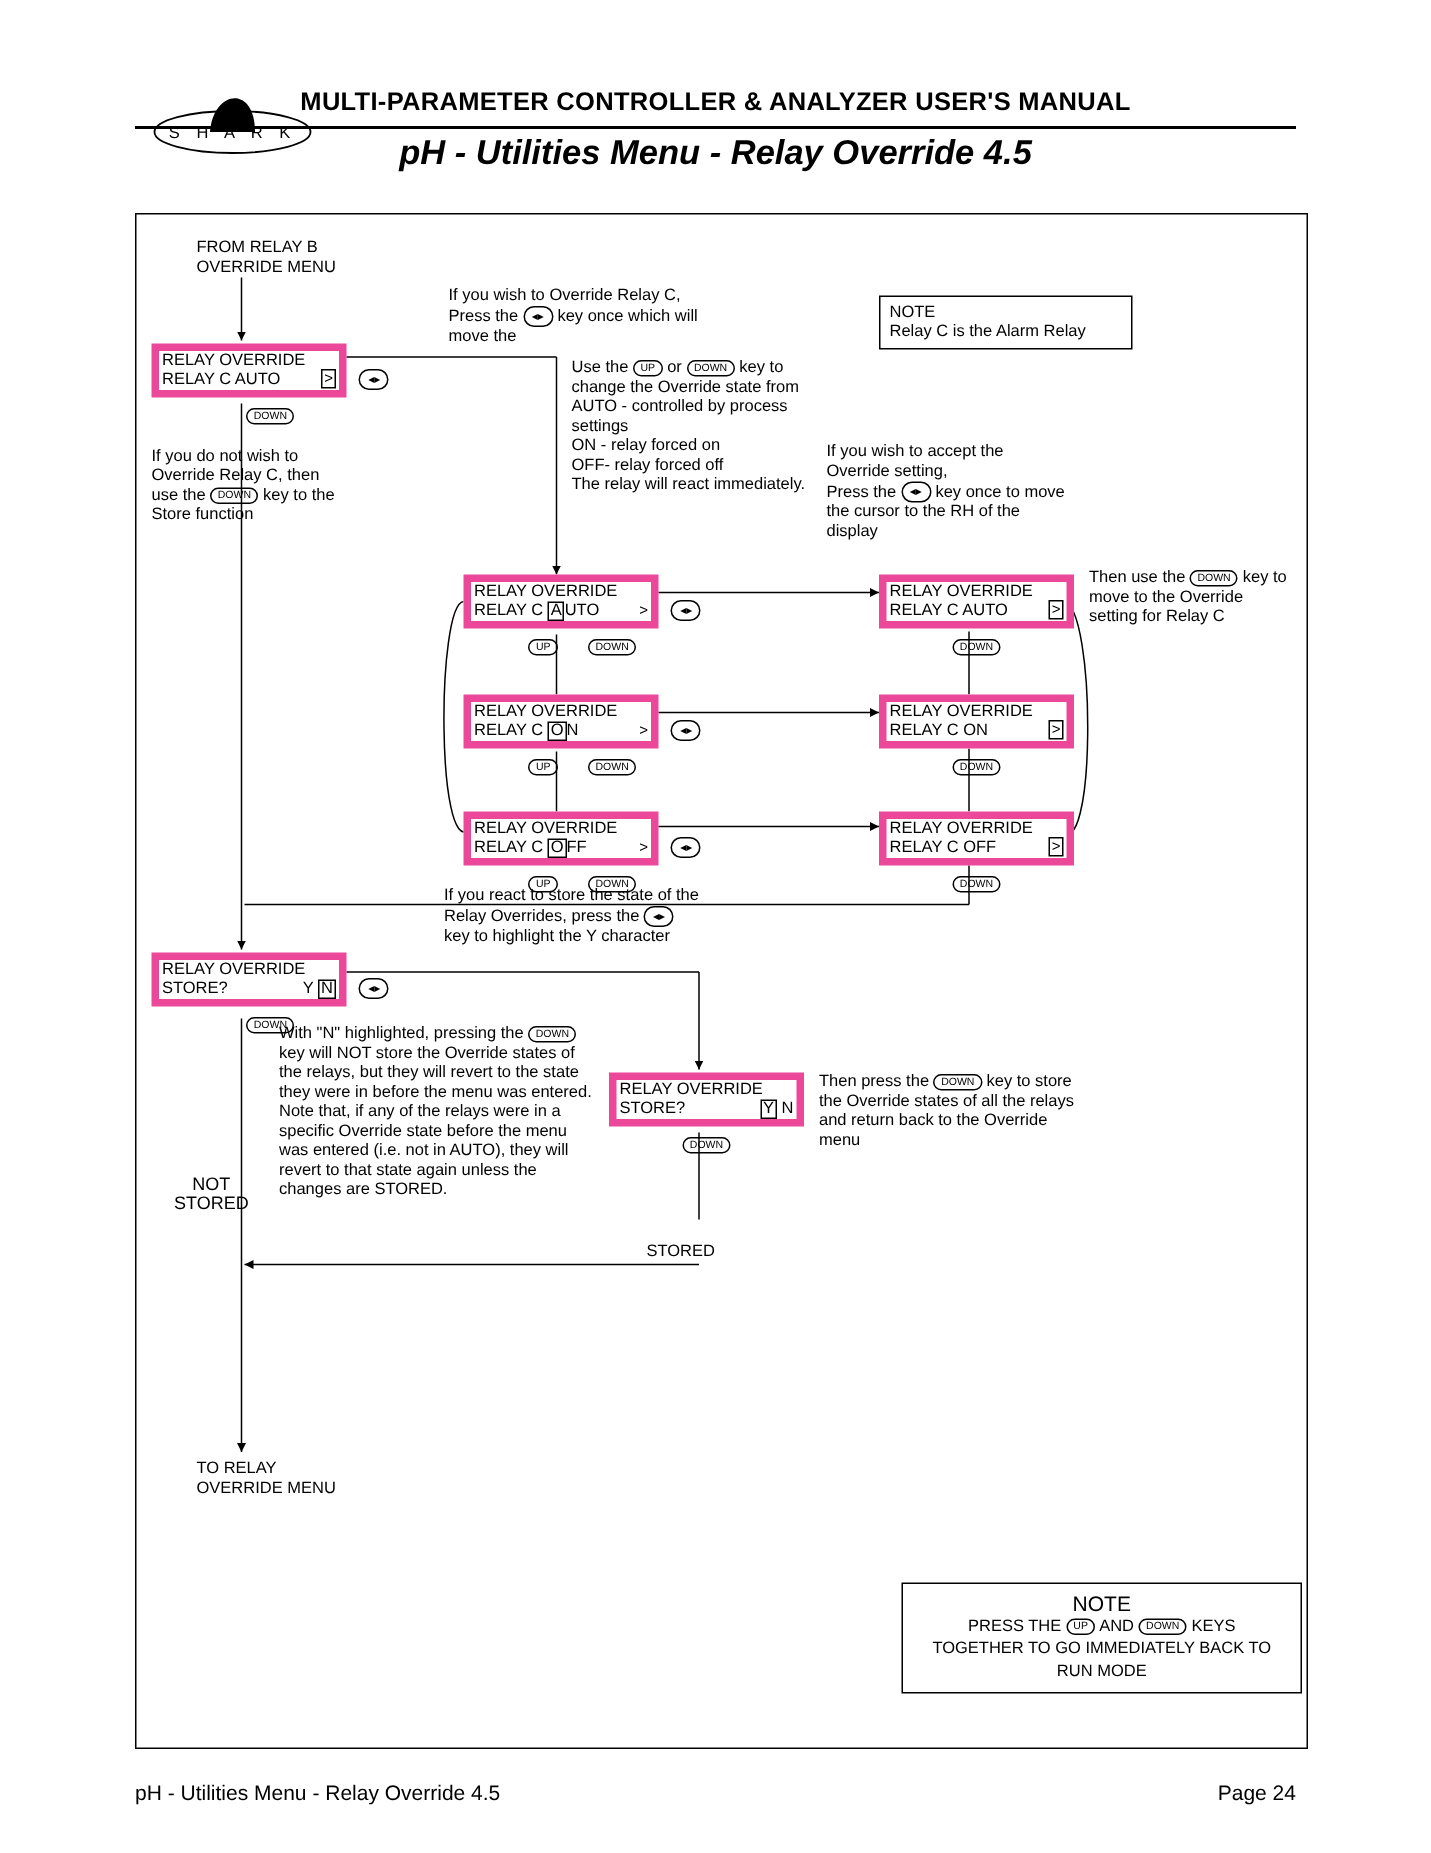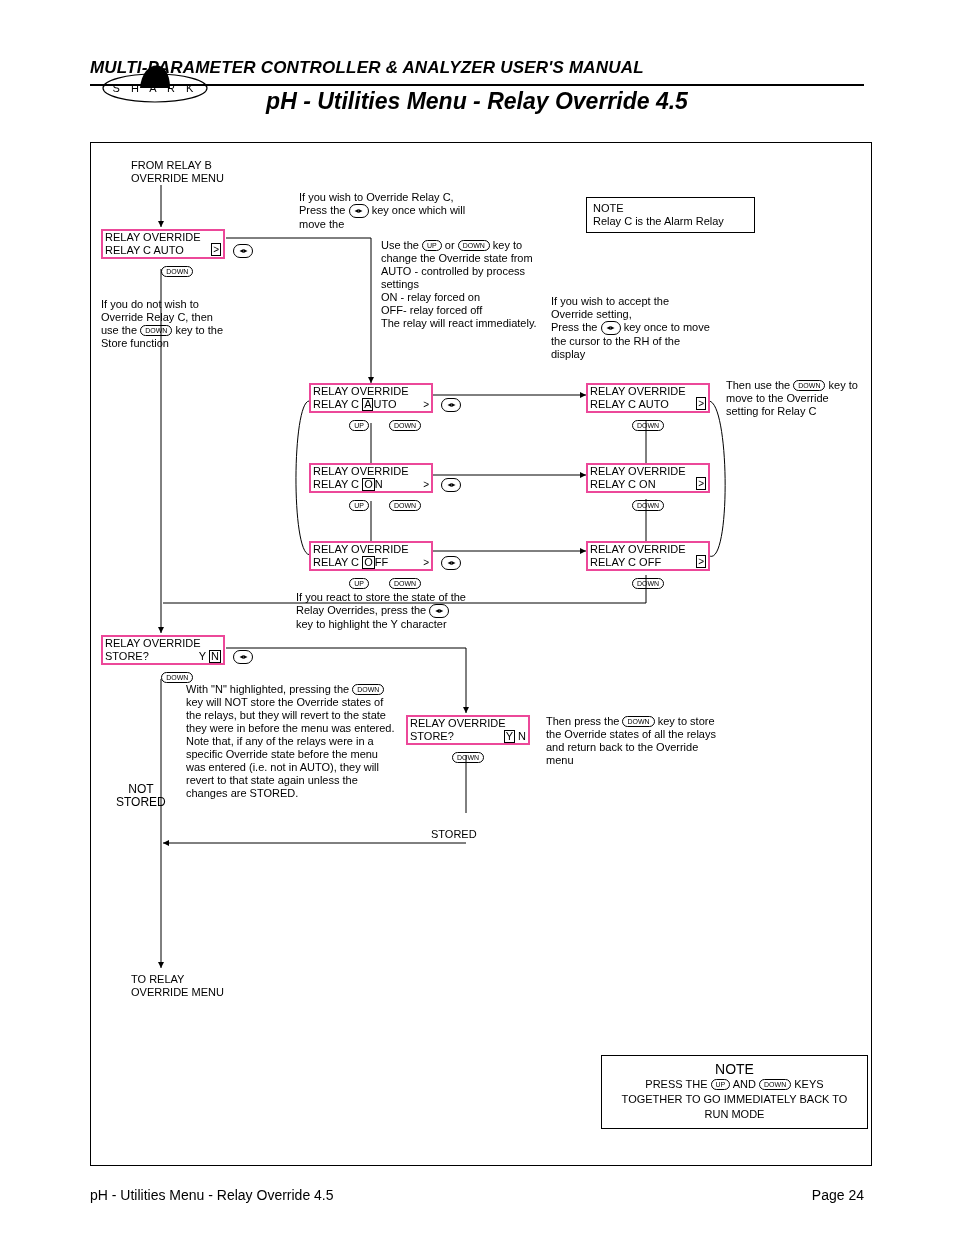--- a/index.html
+++ b/index.html
@@ -1,26 +1,26 @@
 <!DOCTYPE html>
 <html><head>
 <meta charset="utf-8">
 <style>
   html,body{margin:0;padding:0;background:#fff;font-family:Arial,Helvetica,sans-serif;color:#000}
   .page{width:954px;height:1235px;position:relative;margin:0 auto}
   .header{position:absolute;left:90px;top:58px;right:90px}
-  .h-title{font-weight:bold;font-style:italic;font-size:17px;text-align:left;letter-spacing:0.2px}
+  .h-title{font-weight:bold;font-size:17px;text-align:center;letter-spacing:0.2px}
   .h-rule{border:none;border-top:2px solid #000;margin:6px 0 2px 0}
   .h-sub{font-weight:bold;font-style:italic;font-size:23px;text-align:center}
   .logo{position:absolute;left:100px;top:48px}
   .logo svg{display:block}
   .frame{position:absolute;left:90px;top:142px;width:780px;height:1022px;border:1px solid #000}
   .abs{position:absolute}
   .small{font-size:11px;line-height:13px}
-  .lcd{display:inline-block;border:2px solid #ec4899;background:#fff;font-size:11px;line-height:13px;padding:0;width:120px}
+  .lcd{display:inline-block;border:5px solid #ec4899;background:#fff;font-size:11px;line-height:13px;padding:0;width:120px}
   .lcd .row{display:block;padding:0 2px}
   .lcd .hl{border:1px solid #000;display:inline-block;padding:0 1px;line-height:11px;margin:-1px 0}
   .caret{font-size:10px}
   .keybtn{display:inline-block;border:1px solid #000;border-radius:9px;font-size:7px;line-height:9px;padding:0 4px;vertical-align:1px}
   .keybtn-s{display:inline-block;border:1px solid #000;border-radius:9px;font-size:7px;line-height:9px;padding:0 4px;vertical-align:1px}
   .arrowbtn{display:inline-block;border:1px solid #000;border-radius:10px;padding:0 5px;font-size:8px;line-height:12px;vertical-align:1px}
   .arrowbtn::before{content:"◂▸"}
   .noteTop{position:absolute;border:1px solid #000;padding:4px 6px;font-size:11px;line-height:13px}
   .noteBottom{position:absolute;border:1px solid #000;padding:6px 10px;text-align:center;font-size:11px;line-height:15px;width:245px}
   .footer{position:absolute;left:90px;right:90px;bottom:32px;font-size:14px;display:flex;justify-content:space-between}

